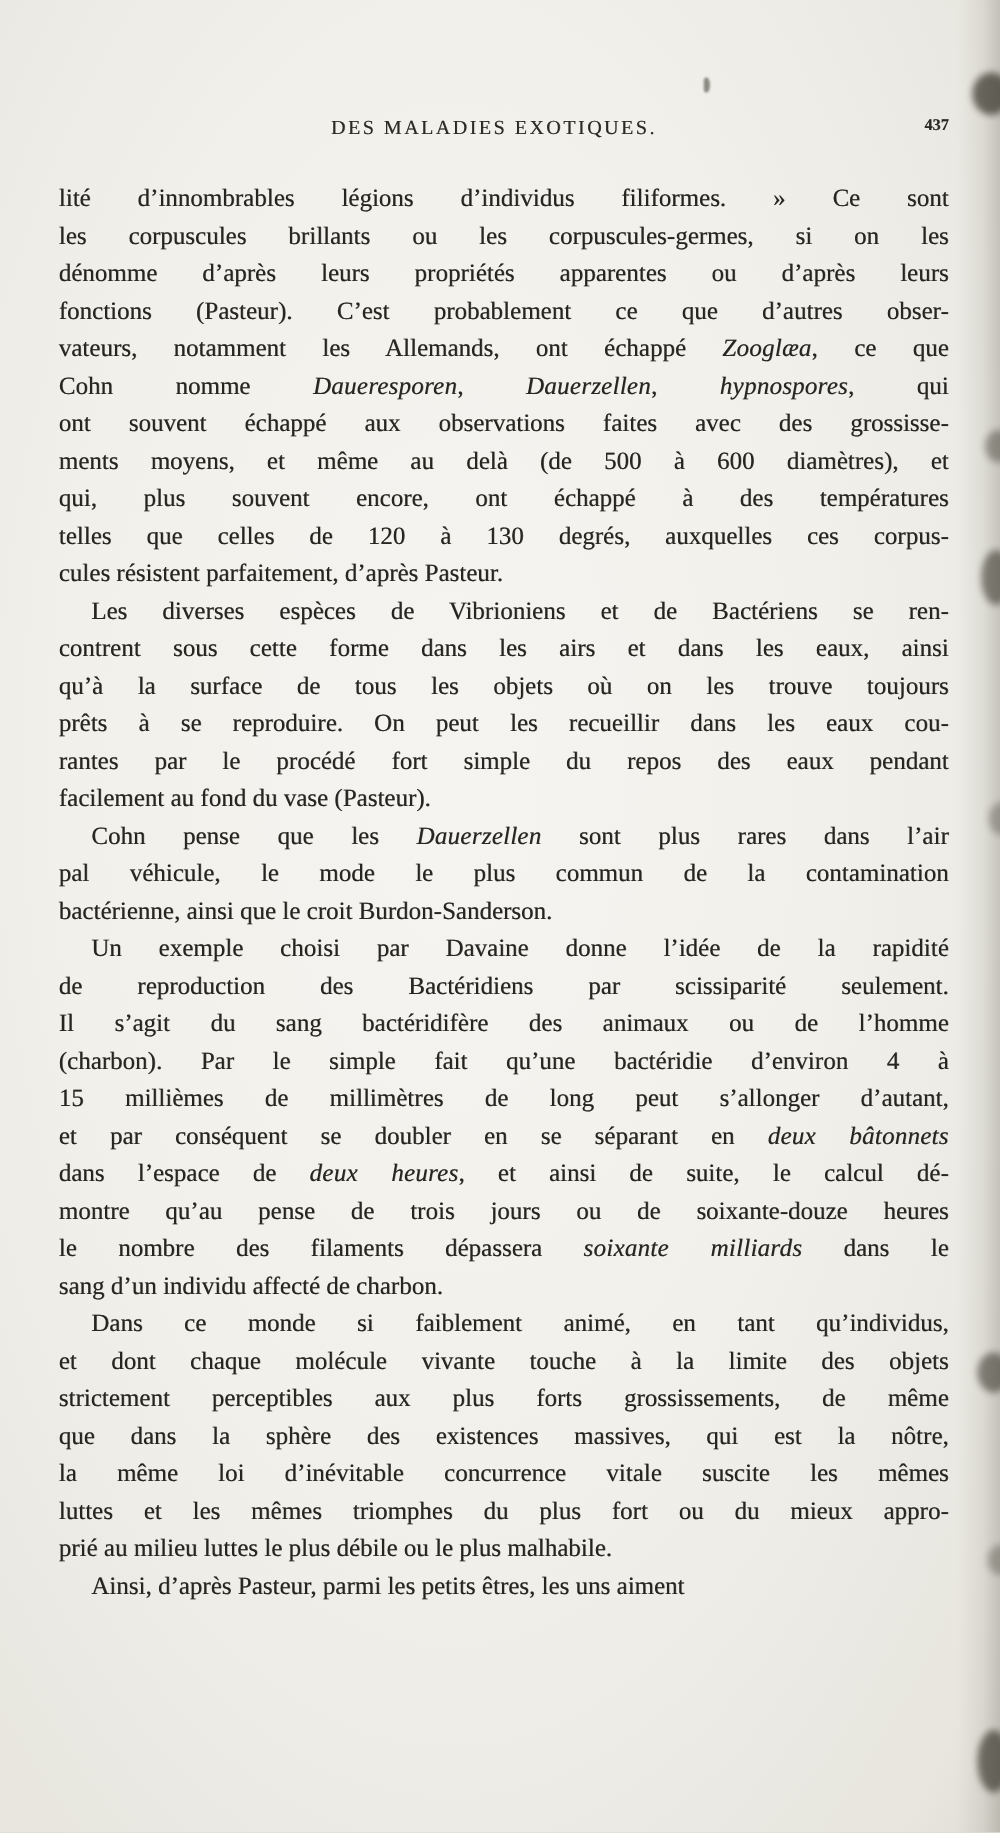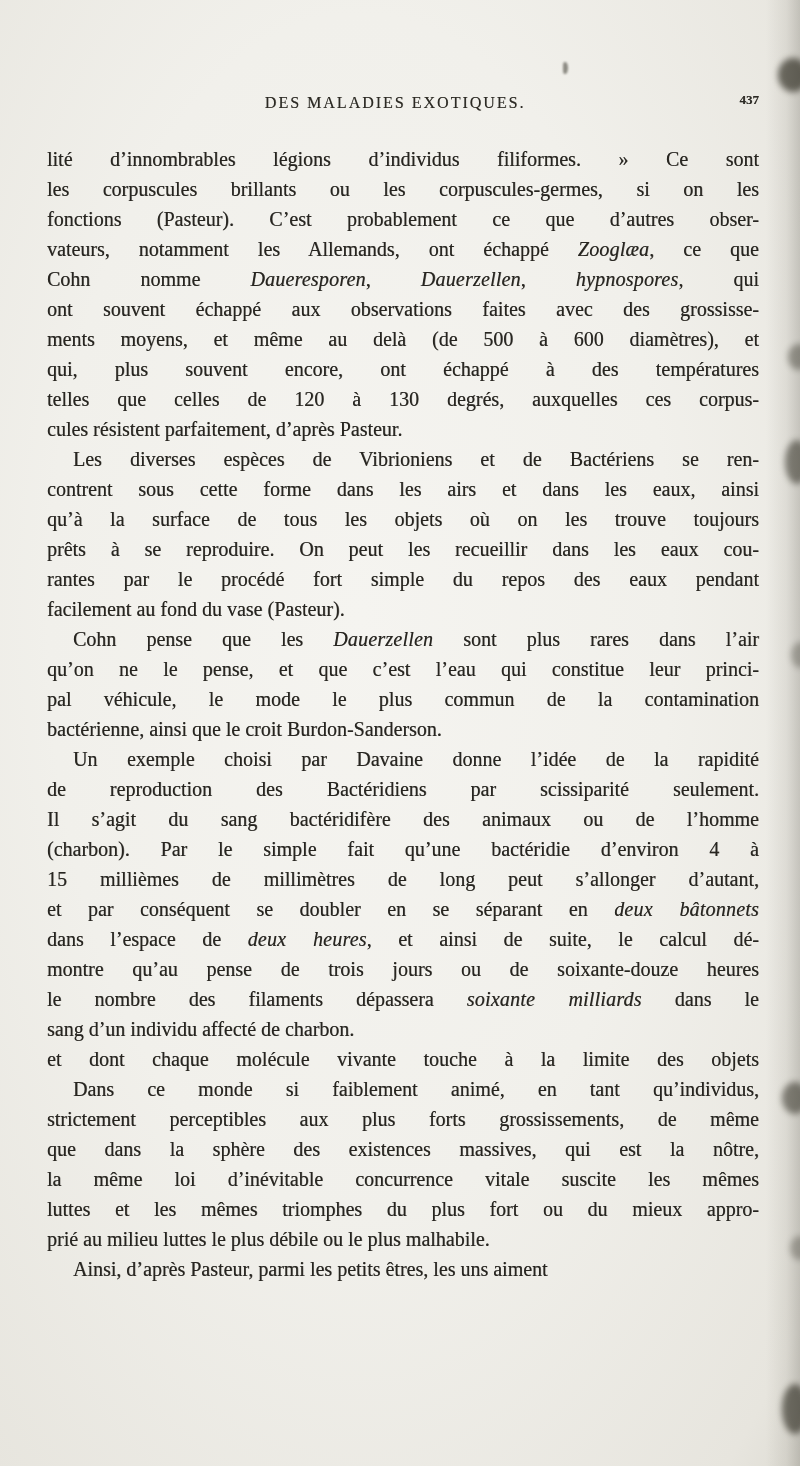--- a/index.html
+++ b/index.html
@@ -69,58 +69,58 @@
 
   <div class="header-row">
     <div class="running-title">DES MALADIES EXOTIQUES.</div>
     <div class="page-number">437</div>
   </div>
 
   <div class="text-body">
       <div class="paragraph">
         <div class="line"><span>lité d’innombrables légions d’individus filiformes. » Ce sont</span></div>
         <div class="line"><span>les corpuscules brillants ou les corpuscules-germes, si on les</span></div>
+        <div class="line"><span>dénomme d’après leurs propriétés apparentes ou d’après leurs</span></div>
         <div class="line"><span>fonctions (Pasteur). C’est probablement ce que d’autres obser-</span></div>
         <div class="line"><span>vateurs, notamment les Allemands, ont échappé </span><i>Zooglæa</i><span>, ce que</span></div>
         <div class="line"><span>Cohn nomme </span><i>Daueresporen</i><span>, </span><i>Dauerzellen</i><span>, </span><i>hypnospores</i><span>, qui</span></div>
         <div class="line"><span>ont souvent échappé aux observations faites avec des grossisse-</span></div>
         <div class="line"><span>ments moyens, et même au delà (de 500 à 600 diamètres), et</span></div>
         <div class="line"><span>qui, plus souvent encore, ont échappé à des températures</span></div>
         <div class="line"><span>telles que celles de 120 à 130 degrés, auxquelles ces corpus-</span></div>
         <div class="line last"><span>cules résistent parfaitement, d’après Pasteur.</span></div>
       </div>
       <div class="paragraph">
         <div class="line indent"><span>Les diverses espèces de Vibrioniens et de Bactériens se ren-</span></div>
         <div class="line"><span>contrent sous cette forme dans les airs et dans les eaux, ainsi</span></div>
         <div class="line"><span>qu’à la surface de tous les objets où on les trouve toujours</span></div>
         <div class="line"><span>prêts à se reproduire. On peut les recueillir dans les eaux cou-</span></div>
         <div class="line"><span>rantes par le procédé fort simple du repos des eaux pendant</span></div>
         <div class="line last"><span>facilement au fond du vase (Pasteur).</span></div>
       </div>
       <div class="paragraph">
         <div class="line indent"><span>Cohn pense que les </span><i>Dauerzellen</i><span> sont plus rares dans l’air</span></div>
-        <div class="line"><span>qu’on ne le pense, et que c’est l’eau qui constitue leur princi-</span></div>
         <div class="line"><span>pal véhicule, le mode le plus commun de la contamination</span></div>
         <div class="line last"><span>bactérienne, ainsi que le croit Burdon-Sanderson.</span></div>
       </div>
       <div class="paragraph">
         <div class="line indent"><span>Un exemple choisi par Davaine donne l’idée de la rapidité</span></div>
         <div class="line"><span>de reproduction des Bactéridiens par scissiparité seulement.</span></div>
         <div class="line"><span>Il s’agit du sang bactéridifère des animaux ou de l’homme</span></div>
         <div class="line"><span>(charbon). Par le simple fait qu’une bactéridie d’environ 4 à</span></div>
         <div class="line"><span>15 millièmes de millimètres de long peut s’allonger d’autant,</span></div>
         <div class="line"><span>et par conséquent se doubler en se séparant en </span><i>deux bâtonnets</i></div>
         <div class="line"><span>dans l’espace de </span><i>deux heures</i><span>, et ainsi de suite, le calcul dé-</span></div>
         <div class="line"><span>montre qu’au pense de trois jours ou de soixante-douze heures</span></div>
         <div class="line"><span>le nombre des filaments dépassera </span><i>soixante milliards</i><span> dans le</span></div>
         <div class="line last"><span>sang d’un individu affecté de charbon.</span></div>
       </div>
       <div class="paragraph">
+        <div class="line indent"><span>Dans ce monde si faiblement animé, en tant qu’individus,</span></div>
         <div class="line"><span>et dont chaque molécule vivante touche à la limite des objets</span></div>
-        <div class="line indent"><span>Dans ce monde si faiblement animé, en tant qu’individus,</span></div>
         <div class="line"><span>strictement perceptibles aux plus forts grossissements, de même</span></div>
         <div class="line"><span>que dans la sphère des existences massives, qui est la nôtre,</span></div>
         <div class="line"><span>la même loi d’inévitable concurrence vitale suscite les mêmes</span></div>
         <div class="line"><span>luttes et les mêmes triomphes du plus fort ou du mieux appro-</span></div>
         <div class="line last"><span>prié au milieu luttes le plus débile ou le plus malhabile.</span></div>
       </div>
       <div class="paragraph">
         <div class="line last indent"><span>Ainsi, d’après Pasteur, parmi les petits êtres, les uns aiment</span></div>
       </div>
     </div>

